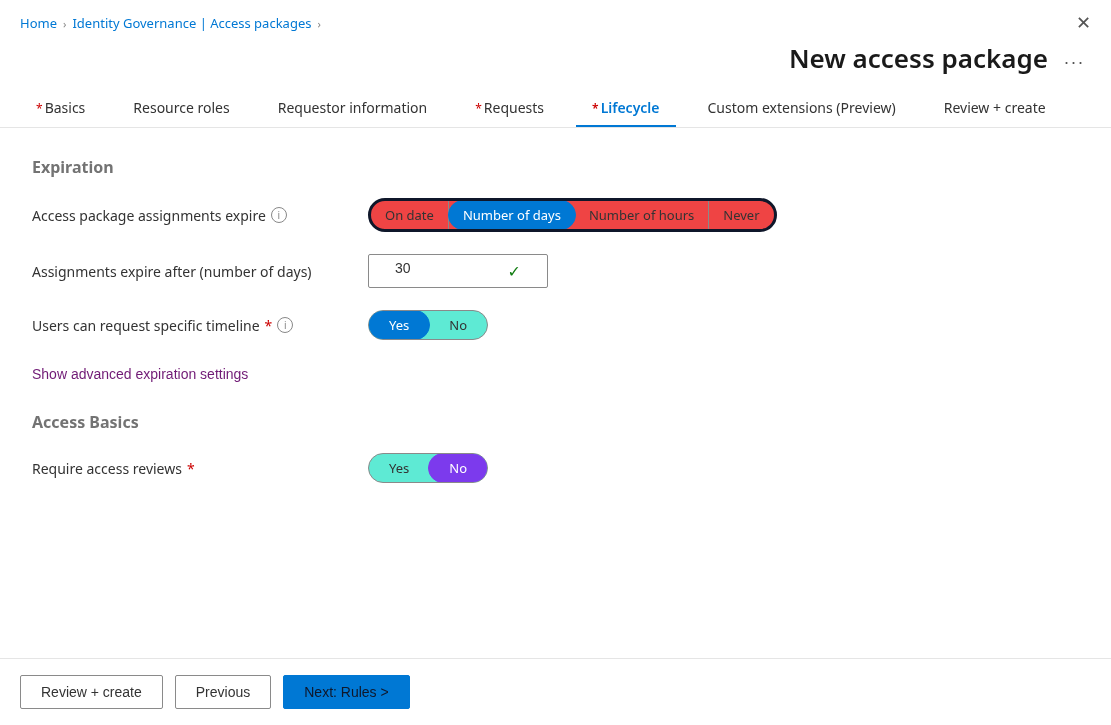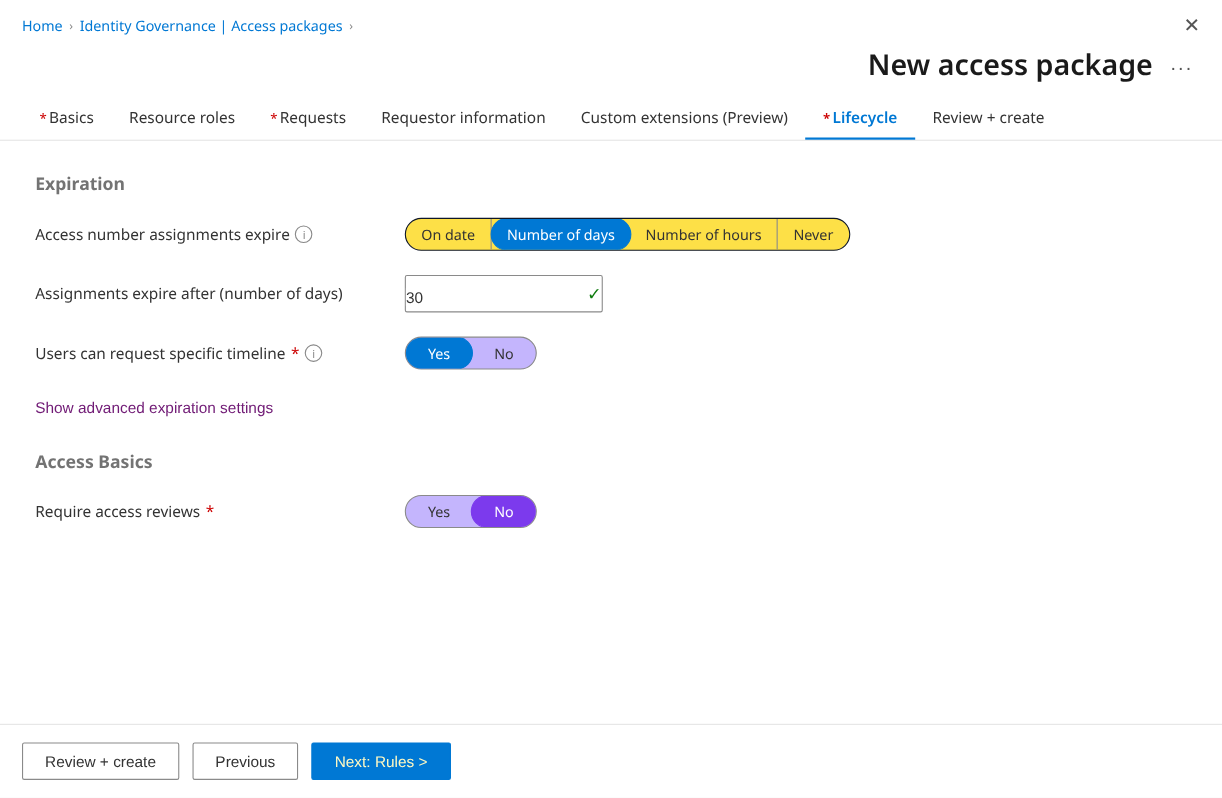--- a/index.html
+++ b/index.html
@@ -64,21 +64,21 @@
       right: 20px;
       background: none;
       border: none;
       cursor: pointer;
       font-size: 18px;
       color: #555;
       line-height: 1;
     }
     .tabs {
       display: flex;
-      gap: 0;
+      gap: 16px;
       flex-wrap: nowrap;
       align-items: flex-end;
     }
     .tab {
       padding: 8px 16px;
       font-size: 14px;
       cursor: pointer;
       border-bottom: 2px solid transparent;
       color: #333;
       white-space: nowrap;
@@ -129,24 +129,24 @@
       color: #888;
       font-size: 10px;
       cursor: help;
     }
     .required-star {
       color: #c00;
     }
     
     .segmented-control {
       display: flex;
-      border: 1px solid #0f172a;
+      border: 3px solid #0f172a;
       border-radius: 20px;
       overflow: hidden;
-      background: #fde047;
+      background: #ef4444;
     }
     .segment-option {
       padding: 5px 14px;
       font-size: 13px;
       cursor: pointer;
       color: #333;
       border-right: 1px solid #8a8a8a;
       user-select: none;
       white-space: nowrap;
     }
@@ -160,21 +160,21 @@
       margin: -1px;
       border: 1px solid #0078d4;
       z-index: 1;
     }
     
     .toggle-group {
       display: flex;
       border: 1px solid #8a8a8a;
       border-radius: 20px;
       overflow: hidden;
-      background: #c4b5fd;
+      background: #5eead4;
       justify-content: space-between;
     }
     .toggle-option {
       padding: 5px 20px;
       font-size: 13px;
       cursor: pointer;
       color: #333;
       user-select: none;
     }
     .toggle-option.selected-blue {
@@ -189,24 +189,24 @@
       background: #7c3aed;
       color: #fff;
       border-radius: 20px;
       margin: -1px;
       border: 1px solid #7c3aed;
       z-index: 1;
     }
     
     .input-field {
       display: flex;
-      align-items: flex-end;
+      align-items: flex-start;
       border: 1px solid #8a8a8a;
       border-radius: 2px;
-      padding: 5px 0;
+      padding: 5px 26px;
       width: 180px;
       gap: 8px;
     }
     .input-field input {
       border: none;
       outline: none;
       font-size: 14px;
       width: 100%;
       color: #333;
     }
@@ -238,21 +238,21 @@
       border: 1px solid #8a8a8a;
       background: #fff;
       color: #333;
       padding: 8px 20px;
       font-size: 14px;
       cursor: pointer;
       border-radius: 2px;
     }
     .btn-primary {
       background: #0078d4;
-      color: #fef9c3;
+      color: #0f172a;
       border: 1px solid #0078d4;
       padding: 8px 20px;
       font-size: 14px;
       cursor: pointer;
       border-radius: 2px;
     }
   </style>
 </head>
 <body>
 
@@ -271,44 +271,44 @@
     </div>
     <button class="close-btn">✕</button>
     <div class="tabs">
       <div class="tab">
         <span class="required-star">*</span><span>Basics</span>
       </div>
       <div class="tab">
         <span>Resource roles</span>
       </div>
       <div class="tab">
+        <span>Requestor information</span>
+      </div>
+      <div class="tab">
         <span class="required-star">*</span><span>Requests</span>
-      </div>
-      <div class="tab">
-        <span>Requestor information</span>
-      </div>
-      <div class="tab">
-        <span>Custom extensions (Preview)</span>
       </div>
       <div class="tab active">
         <span class="required-star">*</span><span>Lifecycle</span>
       </div>
       <div class="tab">
+        <span>Custom extensions (Preview)</span>
+      </div>
+      <div class="tab">
         <span>Review + create</span>
       </div>
     </div>
   </div>
 
   <div class="content">
 
     <div class="section-title">Expiration</div>
 
     <div class="form-row">
       <div class="form-label">
-        <span>Access number assignments expire</span>
+        <span>Access package assignments expire</span>
         <span class="info-icon" title="More info">i</span>
       </div>
       <div class="segmented-control">
         <div class="segment-option">On date</div>
         <div class="segment-option selected">Number of days</div>
         <div class="segment-option">Number of hours</div>
         <div class="segment-option">Never</div>
       </div>
     </div>
 

